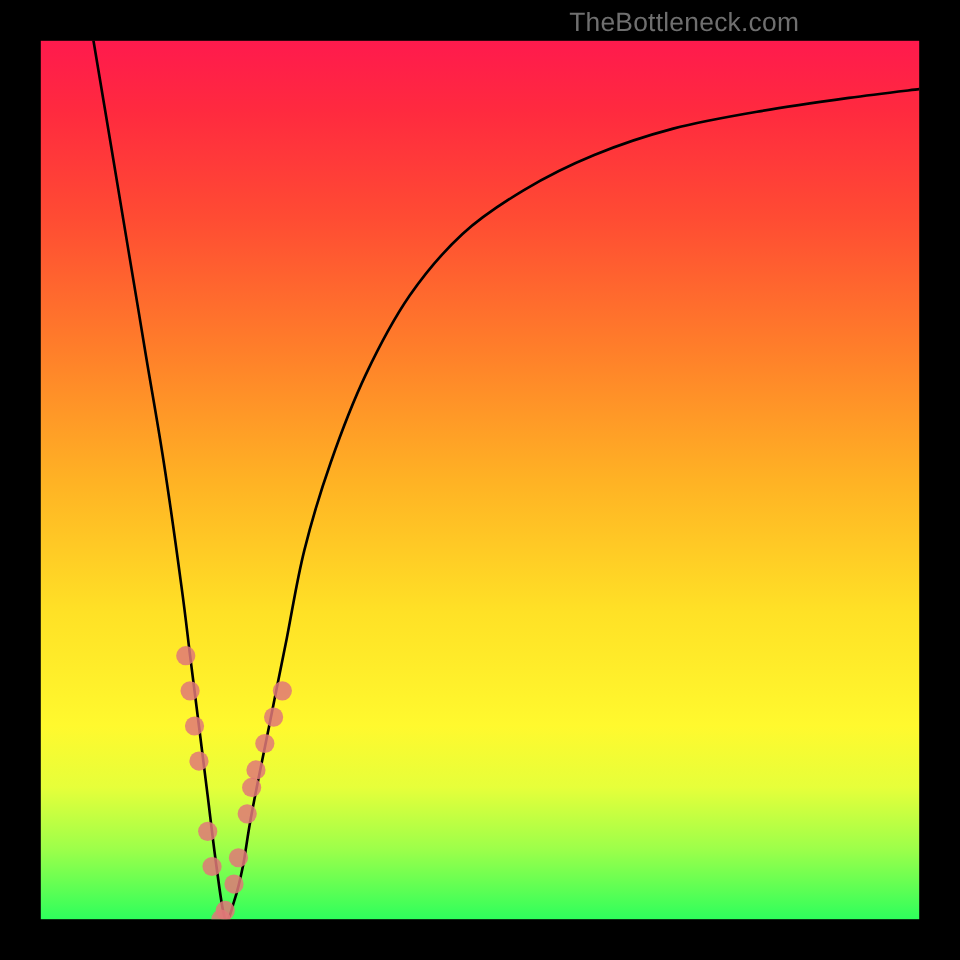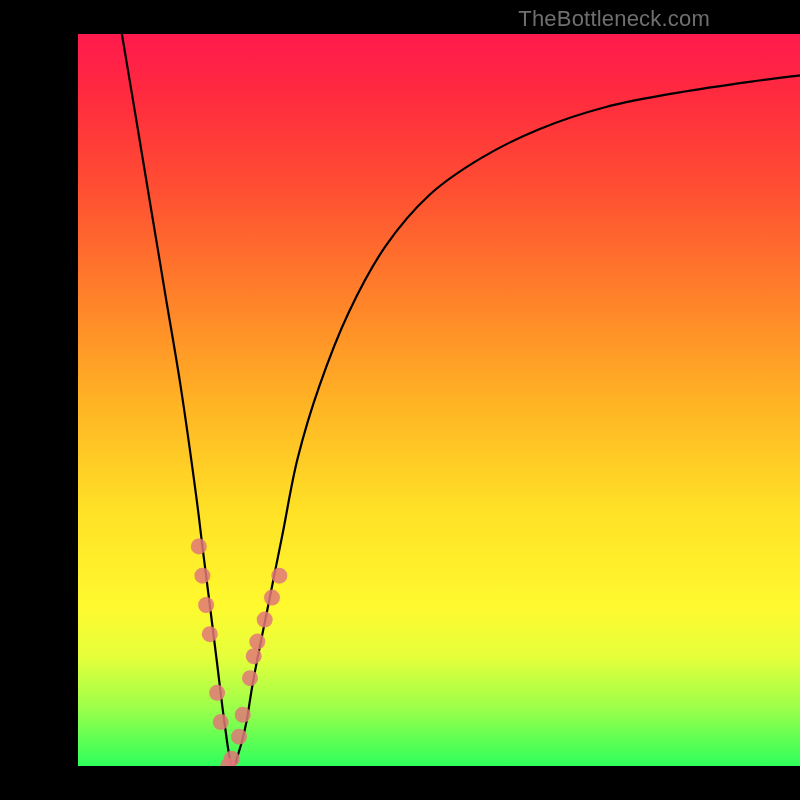--- a/index.html
+++ b/index.html
@@ -11,21 +11,20 @@
     overflow: hidden;
     font-family: Arial, Helvetica, sans-serif;
   }
   .frame {
     position: absolute;
     left: 0;
     top: 0;
     width: 676px;
     height: 800px;
     background: #000;
-    margin-left: 44px;
   }
   .plot {
     position: absolute;
     left: 34px;
     top: 34px;
     width: 732px;
     height: 732px;
     
     background: linear-gradient(to bottom,
       #ff1a4d 0%,

